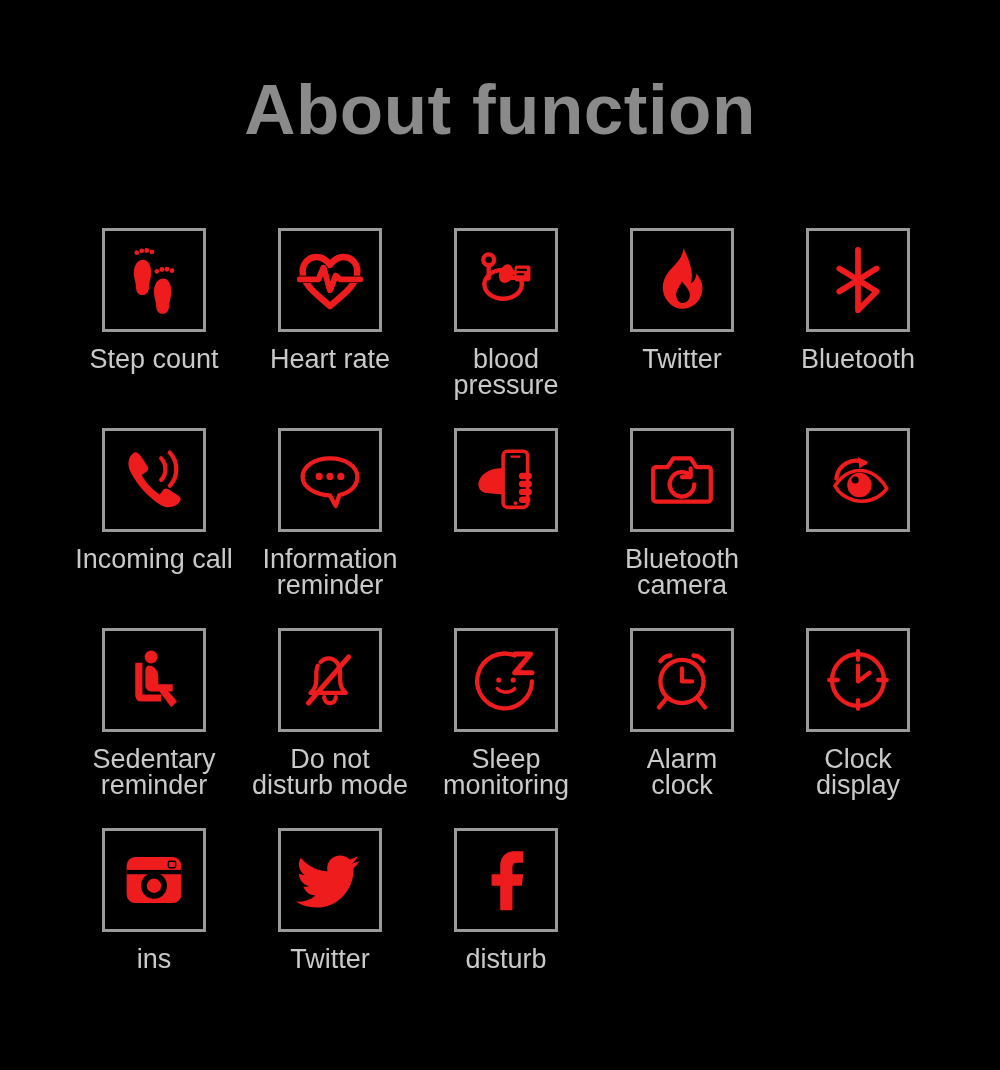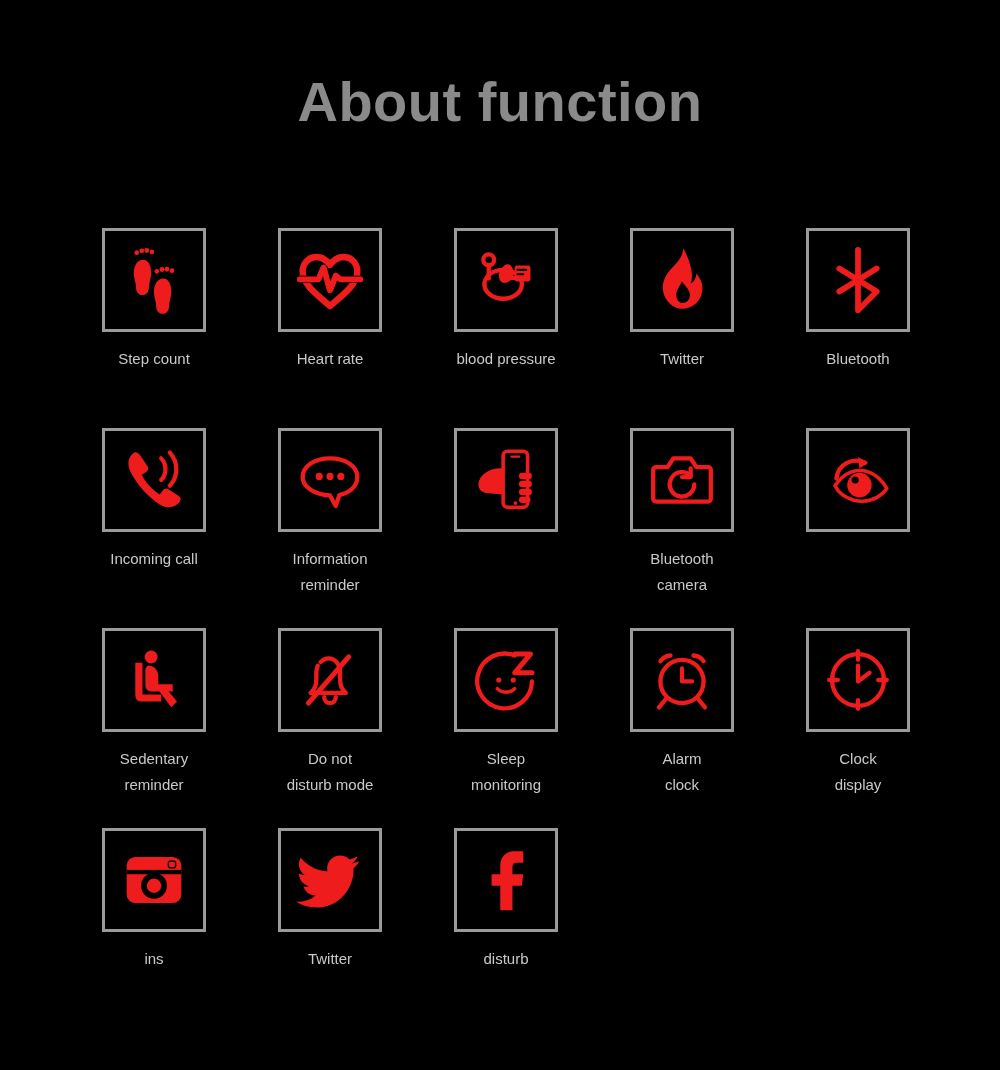--- a/index.html
+++ b/index.html
@@ -20,21 +20,21 @@
     height: 1070px;
     background: #000000;
   }
   .page-title {
     position: absolute;
     top: 74px;
     left: 0;
     width: 1000px;
     text-align: center;
     color: #8a8a8a;
-    font-size: 56px;
+    font-size: 71px;
     font-weight: bold;
     letter-spacing: 0.5px;
     line-height: 1;
     font-family: "Liberation Sans", sans-serif;
   }
   .grid {
     position: absolute;
     top: 228px;
     left: 66px;
     width: 880px;
@@ -60,21 +60,21 @@
     box-sizing: content-box;
   }
   .tile svg {
     display: block;
     width: 72px;
     height: 72px;
   }
   .label {
     margin-top: 14px;
     color: #c9c9c9;
-    font-size: 15px;
+    font-size: 27px;
     line-height: 26px;
     text-align: center;
     width: 176px;
     font-family: "Liberation Sans", sans-serif;
     white-space: pre-line;
   }
 </style>
 </head>
 <body>
 

